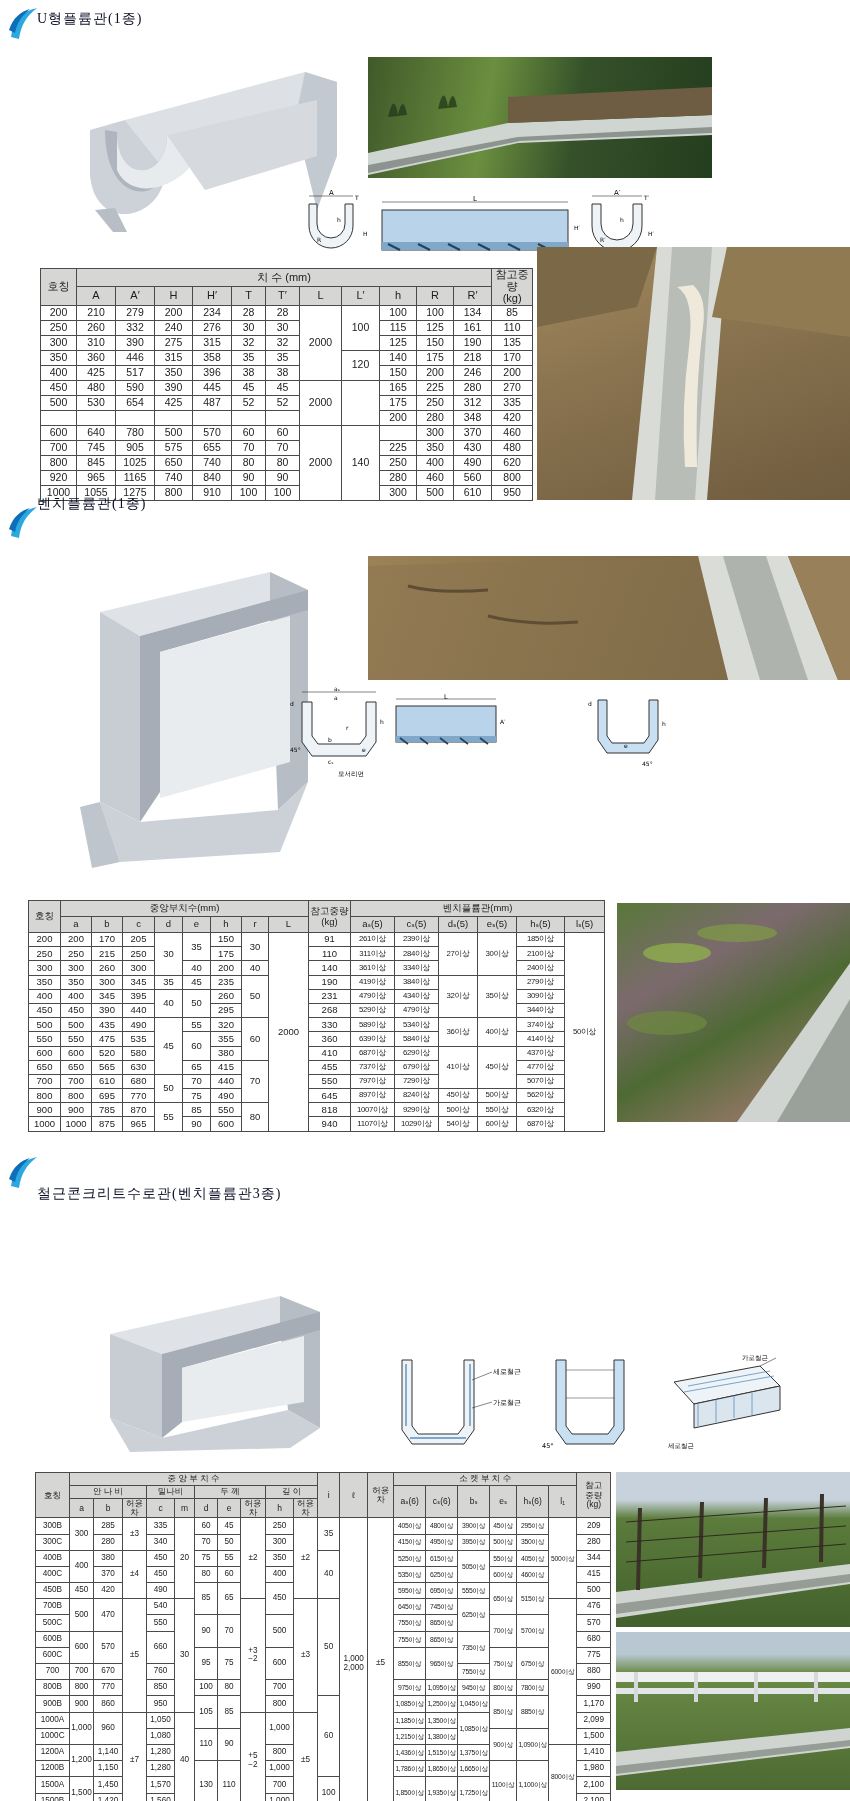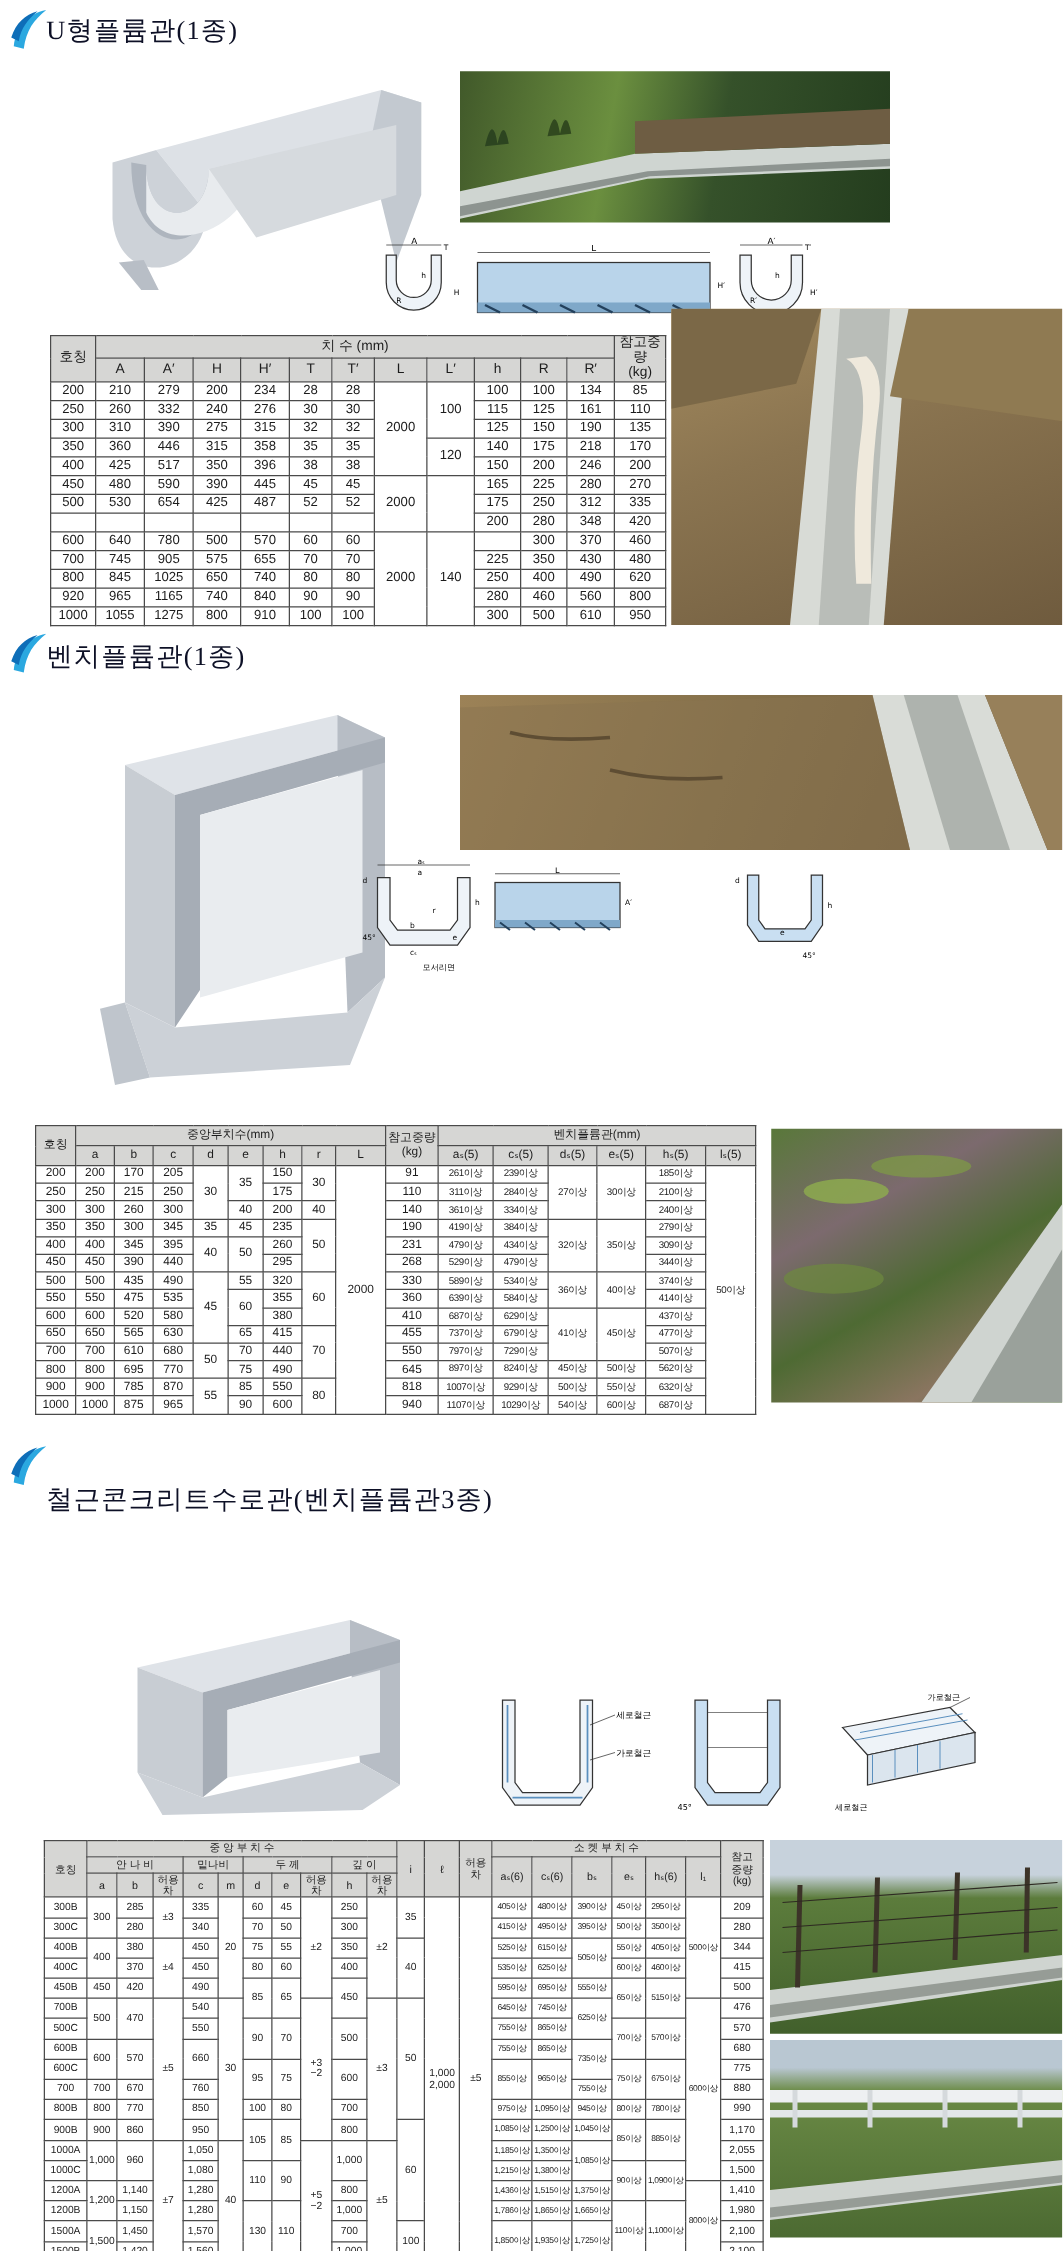--- a/index.html
+++ b/index.html
@@ -1,19 +1,19 @@
 <!DOCTYPE html>
 <html><head>
 <meta charset="utf-8">
 <style>
   html,body{margin:0;padding:0;background:#fff;}
   .page{position:relative;width:850px;height:1801px;background:#fff;
         font-family:"Liberation Sans","DejaVu Sans",sans-serif;color:#111;overflow:hidden;}
   .abs{position:absolute;}
-  .sec-title{font-family:"Liberation Serif","DejaVu Serif",serif;font-size:21px;
+  .sec-title{font-family:"Liberation Serif","DejaVu Serif",serif;font-size:14px;
              letter-spacing:1px;color:#0d1026;white-space:nowrap;}
   
   table.dtab{border-collapse:collapse;table-layout:fixed;background:#fff;}
   table.dtab th,table.dtab td{border:1px solid #4a4a4a;text-align:center;vertical-align:middle;
       padding:0;overflow:hidden;white-space:pre-line;line-height:1.08;font-weight:normal;color:#1c1c1c;}
   table.dtab th{background:#d6d6d4;}
   #t1 th{font-size:11px;height:14px;}
   #t1 td{font-size:10.5px;height:14px;}
   #t2 th{font-size:9.5px;height:15px;}
   #t2 td{font-size:9.5px;height:13.2px;}
@@ -319,21 +319,21 @@
             <td>950</td>
           </tr>
         </tbody>
       </table>
     </div>
 
   <svg class="abs" style="left:8px;top:505px" width="30" height="34" viewBox="0 0 30 34">
     <path d="M3 31 C5 15 14 5 29 2 C19 10 13 18 11 33 Z" fill="#2ba8e0"></path>
     <path d="M1 24 C5 12 12 6 22 3 C14 10 9 16 7 27 Z" fill="#0e6eb8"></path>
   </svg>
-  <div class="abs sec-title" style="left:37px;top:511px">벤치플륨관(1종)</div>
+  <div class="abs sec-title" style="left:37px;top:495px">벤치플륨관(1종)</div>
 
   <svg class="photo" style="left:40px;top:552px" width="300" height="345" viewBox="0 0 300 345">
     <polygon points="60,60 230,20 268,38 100,84" fill="#dfe3e8"></polygon>
     <polygon points="230,20 268,38 268,230 238,258 230,60" fill="#b7bdc5"></polygon>
     <polygon points="60,60 100,84 100,270 60,250" fill="#c8cdd3"></polygon>
     <polygon points="100,84 268,38 268,58 120,100 120,240 100,270" fill="#a6adb6"></polygon>
     <polygon points="120,100 250,64 250,210 120,246" fill="#e9ecef"></polygon>
     <polygon points="60,250 100,270 238,258 268,230 240,300 80,310" fill="#ccd1d7"></polygon>
     <polygon points="40,255 60,250 80,310 52,316" fill="#bfc5cc"></polygon>
   </svg>
@@ -921,21 +921,21 @@
             <td rowspan="6">±7</td>
             <td>1,050</td>
             <td rowspan="6">40</td>
             <td rowspan="6">+5
 −2</td>
             <td rowspan="2">1,000</td>
             <td rowspan="6">±5</td>
             <td class="uz">1,185이상</td>
             <td class="uz">1,350이상</td>
             <td rowspan="2" class="uz">1,085이상</td>
-            <td>2,055</td>
+            <td>2,099</td>
           </tr>
           <tr>
             <td>1000C</td>
             <td>1,080</td>
             <td rowspan="2">110</td>
             <td rowspan="2">90</td>
             <td class="uz">1,215이상</td>
             <td class="uz">1,380이상</td>
             <td rowspan="2" class="uz">90이상</td>
             <td rowspan="2" class="uz">1,090이상</td>

